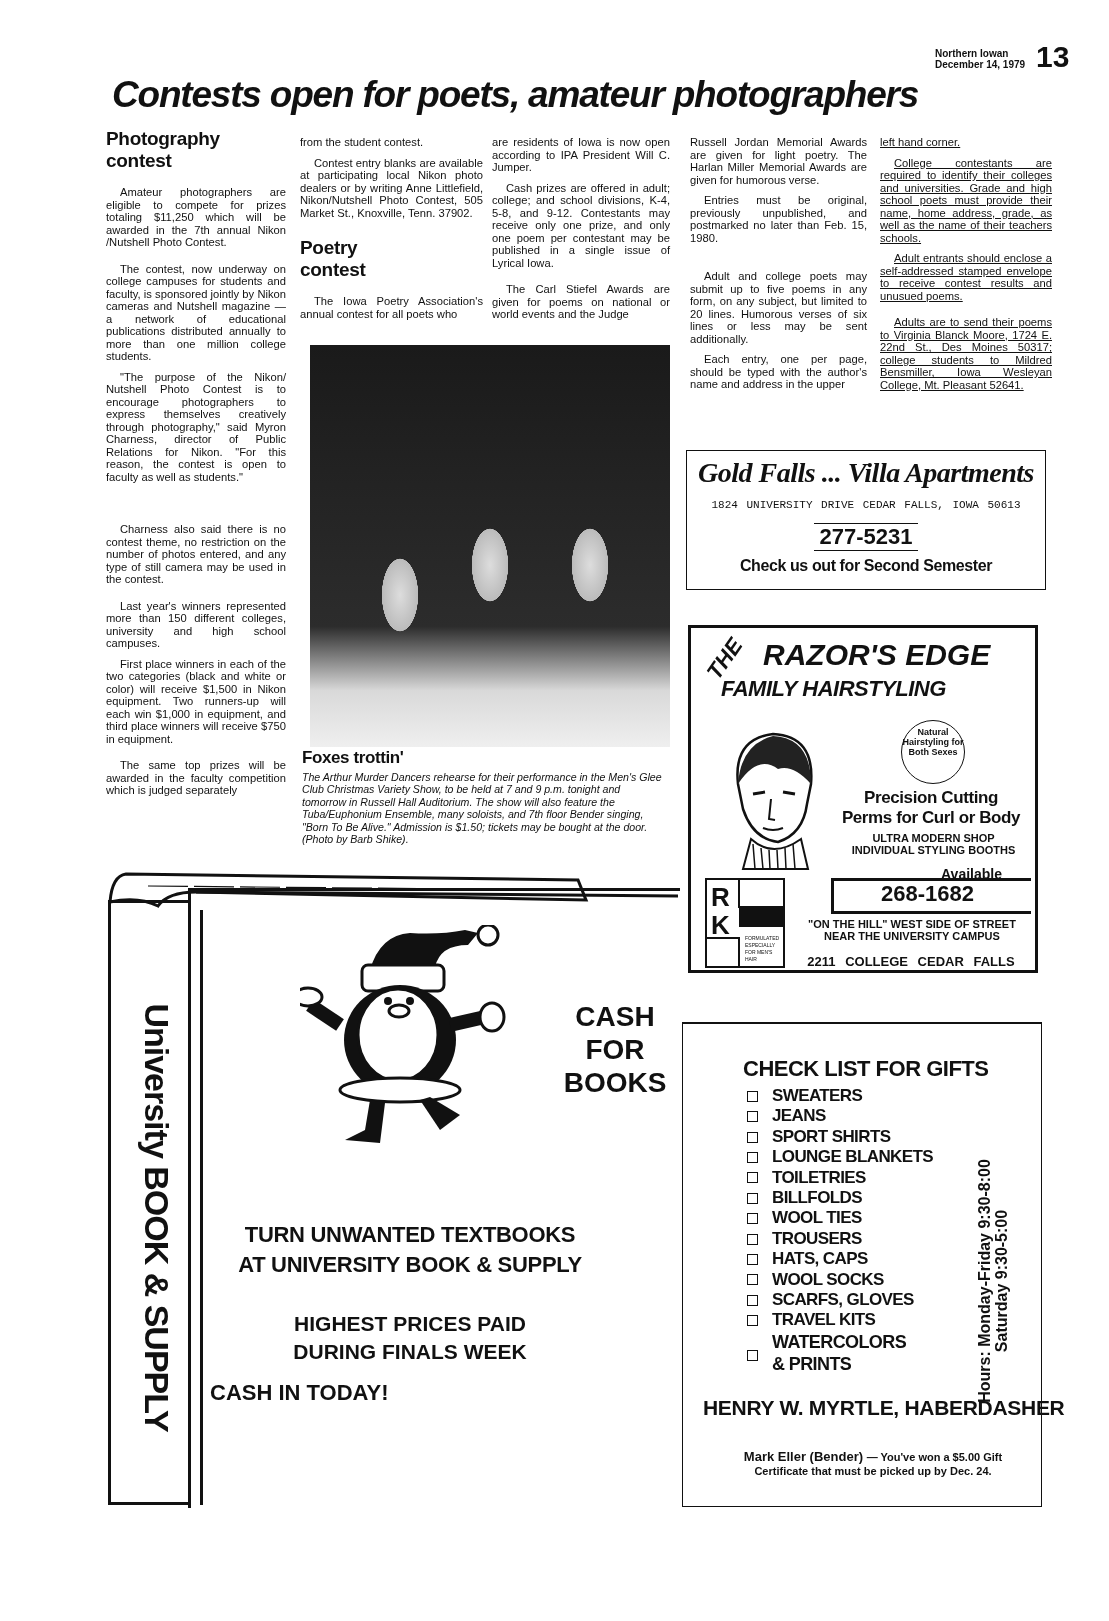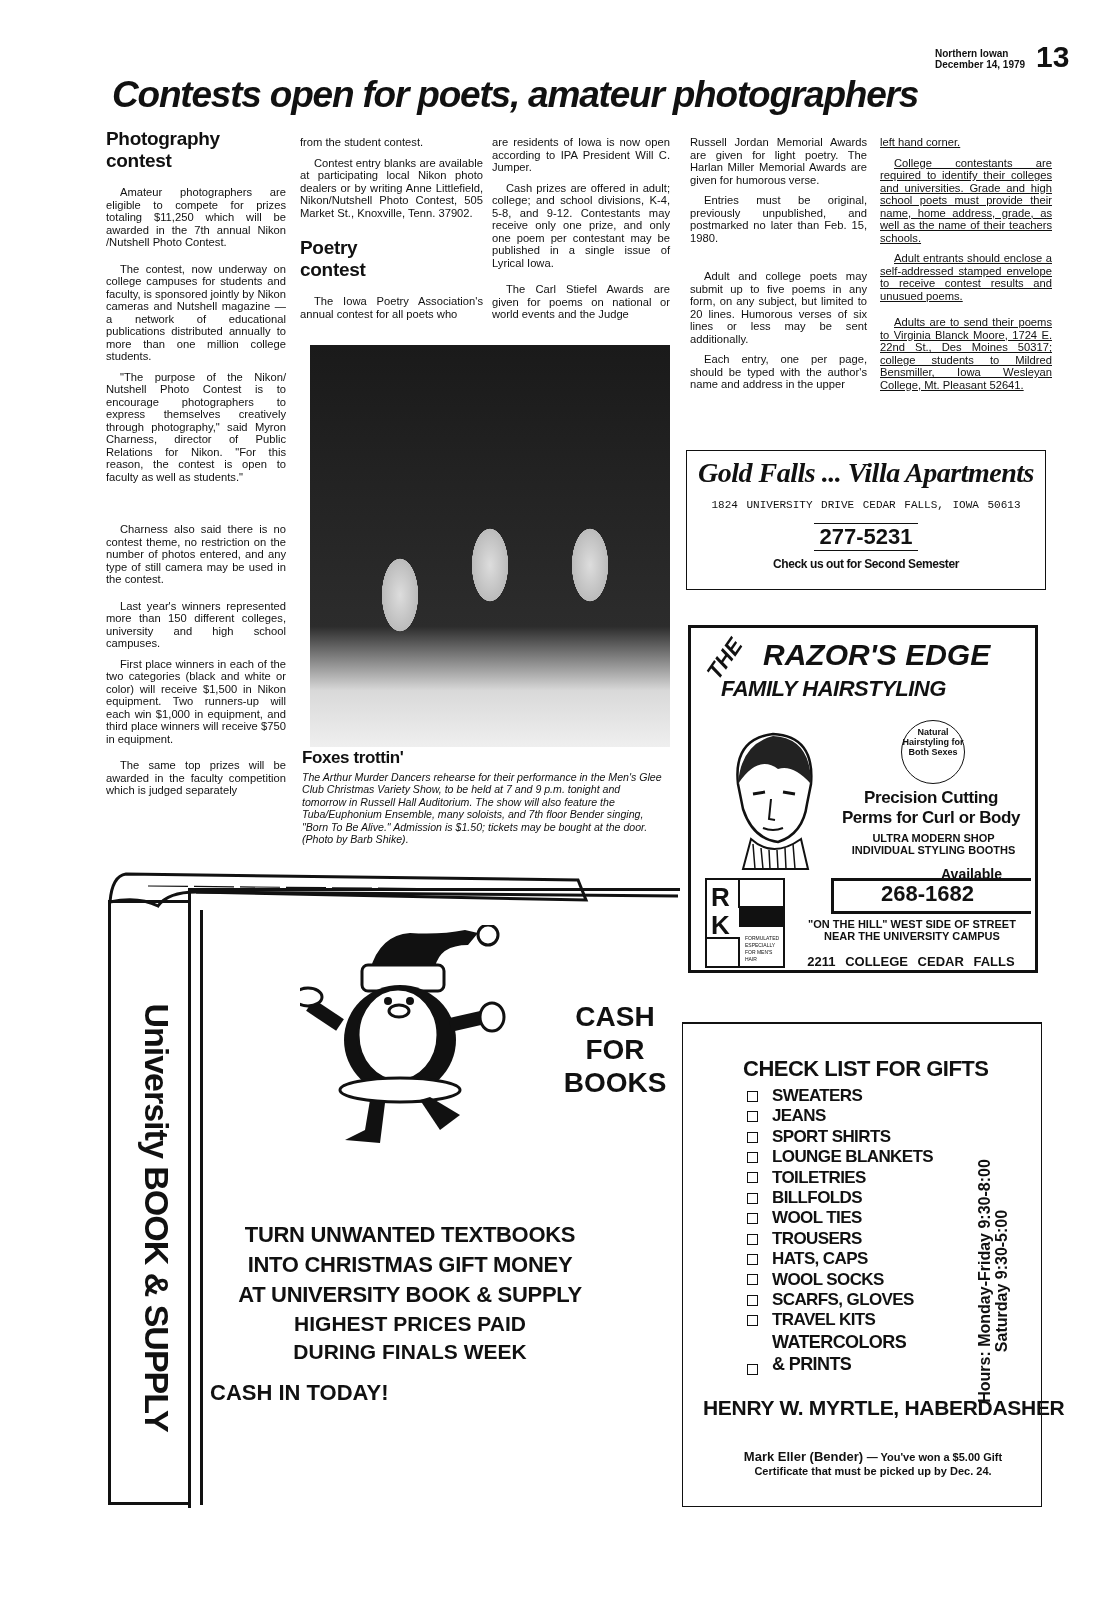--- a/index.html
+++ b/index.html
@@ -16,21 +16,21 @@
     radial-gradient(ellipse 30px 60px at 180px 220px,#ddd 0,#bbb 60%,transparent 61%),
     radial-gradient(ellipse 30px 60px at 280px 220px,#ddd 0,#bbb 60%,transparent 61%),
     linear-gradient(180deg,#1a1a1a 0%,#2c2c2c 70%,#d9d9d9 86%,#efefef 100%);}
   .caption-title{left:302px;top:748px;font-size:17px;font-weight:bold;letter-spacing:-0.4px;}
   .caption{left:302px;top:771px;width:360px;font-size:10.6px;line-height:12.4px;font-style:italic;}
   .ad-box{border:1.5px solid #111;box-sizing:border-box;}
   .goldfalls{left:686px;top:450px;width:360px;height:140px;text-align:center;}
   .gf-title{font-family:"Liberation Serif",serif;font-style:italic;font-weight:bold;font-size:28px;margin-top:6px;letter-spacing:-0.5px;}
   .gf-addr{font-family:Liberation Mono, monospace;font-size:11px;margin-top:10px;word-spacing:2px;}
   .gf-phone{display:inline-block;font-size:22px;font-weight:bold;border-top:1.5px solid #111;border-bottom:1.5px solid #111;padding:0 6px;margin-top:12px;}
-  .gf-check{font-size:12px;font-weight:bold;margin-top:6px;letter-spacing:-0.4px;}
+  .gf-check{font-size:16px;font-weight:bold;margin-top:6px;letter-spacing:-0.4px;}
   .razor{left:688px;top:625px;width:350px;height:348px;border:3px solid #111;box-sizing:border-box;}
   .rz-the{left:12px;top:18px;font-size:22px;font-weight:900;font-style:italic;transform:rotate(-55deg);}
   .rz-title{left:72px;top:10px;font-size:30px;font-weight:900;font-style:italic;letter-spacing:0px;}
   .rz-sub{left:30px;top:48px;font-size:22px;font-weight:900;font-style:italic;letter-spacing:-0.5px;}
   .rz-seal{left:210px;top:92px;width:64px;height:64px;border:1.5px solid #111;border-radius:50%;text-align:center;font-size:9px;font-weight:bold;line-height:10px;padding-top:6px;box-sizing:border-box;}
   .rz-face{left:32px;top:96px;width:100px;height:150px;}
   .rz-line1{left:135px;top:160px;width:210px;text-align:center;font-size:17px;font-weight:bold;line-height:20px;letter-spacing:-0.4px;}
   .rz-line2{left:140px;top:204px;width:205px;text-align:center;font-size:11px;font-weight:900;line-height:12px;}
   .rz-avail{left:250px;top:238px;font-size:14px;font-weight:bold;}
   .rz-phone-box{left:140px;top:250px;width:200px;height:36px;border-left:3px solid #111;border-bottom:3px solid #111;border-top:3px solid #111;box-sizing:border-box;}
@@ -189,21 +189,20 @@
     <path d="M70 175 L65 205 L45 215 L80 218 L85 178 Z" fill="#111"></path>
     <path d="M120 175 L140 205 L160 190 L130 172 Z" fill="#111"></path>
   </svg>
   <div class="abs ubs-cash">
     <div>CASH</div>
     <div>FOR</div>
     <div>BOOKS</div>
   </div>
   <div class="abs ubs-text">
     <div>TURN UNWANTED TEXTBOOKS</div>
-    <div>INTO CHRISTMAS GIFT MONEY</div>
     <div>AT UNIVERSITY BOOK &amp; SUPPLY</div>
   </div>
   <div class="abs ubs-text2" style="top:440px;">
     <div>HIGHEST PRICES PAID</div>
     <div>DURING FINALS WEEK</div>
   </div>
   <div class="abs ubs-text3" style="top:510px;">CASH IN TODAY!</div>
 </div>
 
 <div class="abs myrtle">
@@ -250,21 +249,21 @@
         <span>WOOL SOCKS</span>
       </div>
     <div class="my-item">
         <span class="cb"></span>
         <span>SCARFS, GLOVES</span>
       </div>
     <div class="my-item">
         <span class="cb"></span>
         <span>TRAVEL KITS</span>
       </div>
-    <div class="my-item" style="align-items:flex-end;font-size:18px;">
+    <div class="my-item" style="align-items:center;font-size:18px;">
         <span class="cb" style="margin-top:5px;"></span>
         <span style="width:150px;line-height:22px;">WATERCOLORS &amp; PRINTS</span>
       </div>
   </div>
   <div class="abs my-hours">
     <div>Hours: Monday-Friday 9:30-8:00</div>
     <div>Saturday 9:30-5:00</div>
   </div>
   <div class="abs my-name">HENRY W. MYRTLE, HABERDASHER</div>
   <div class="abs my-note">

